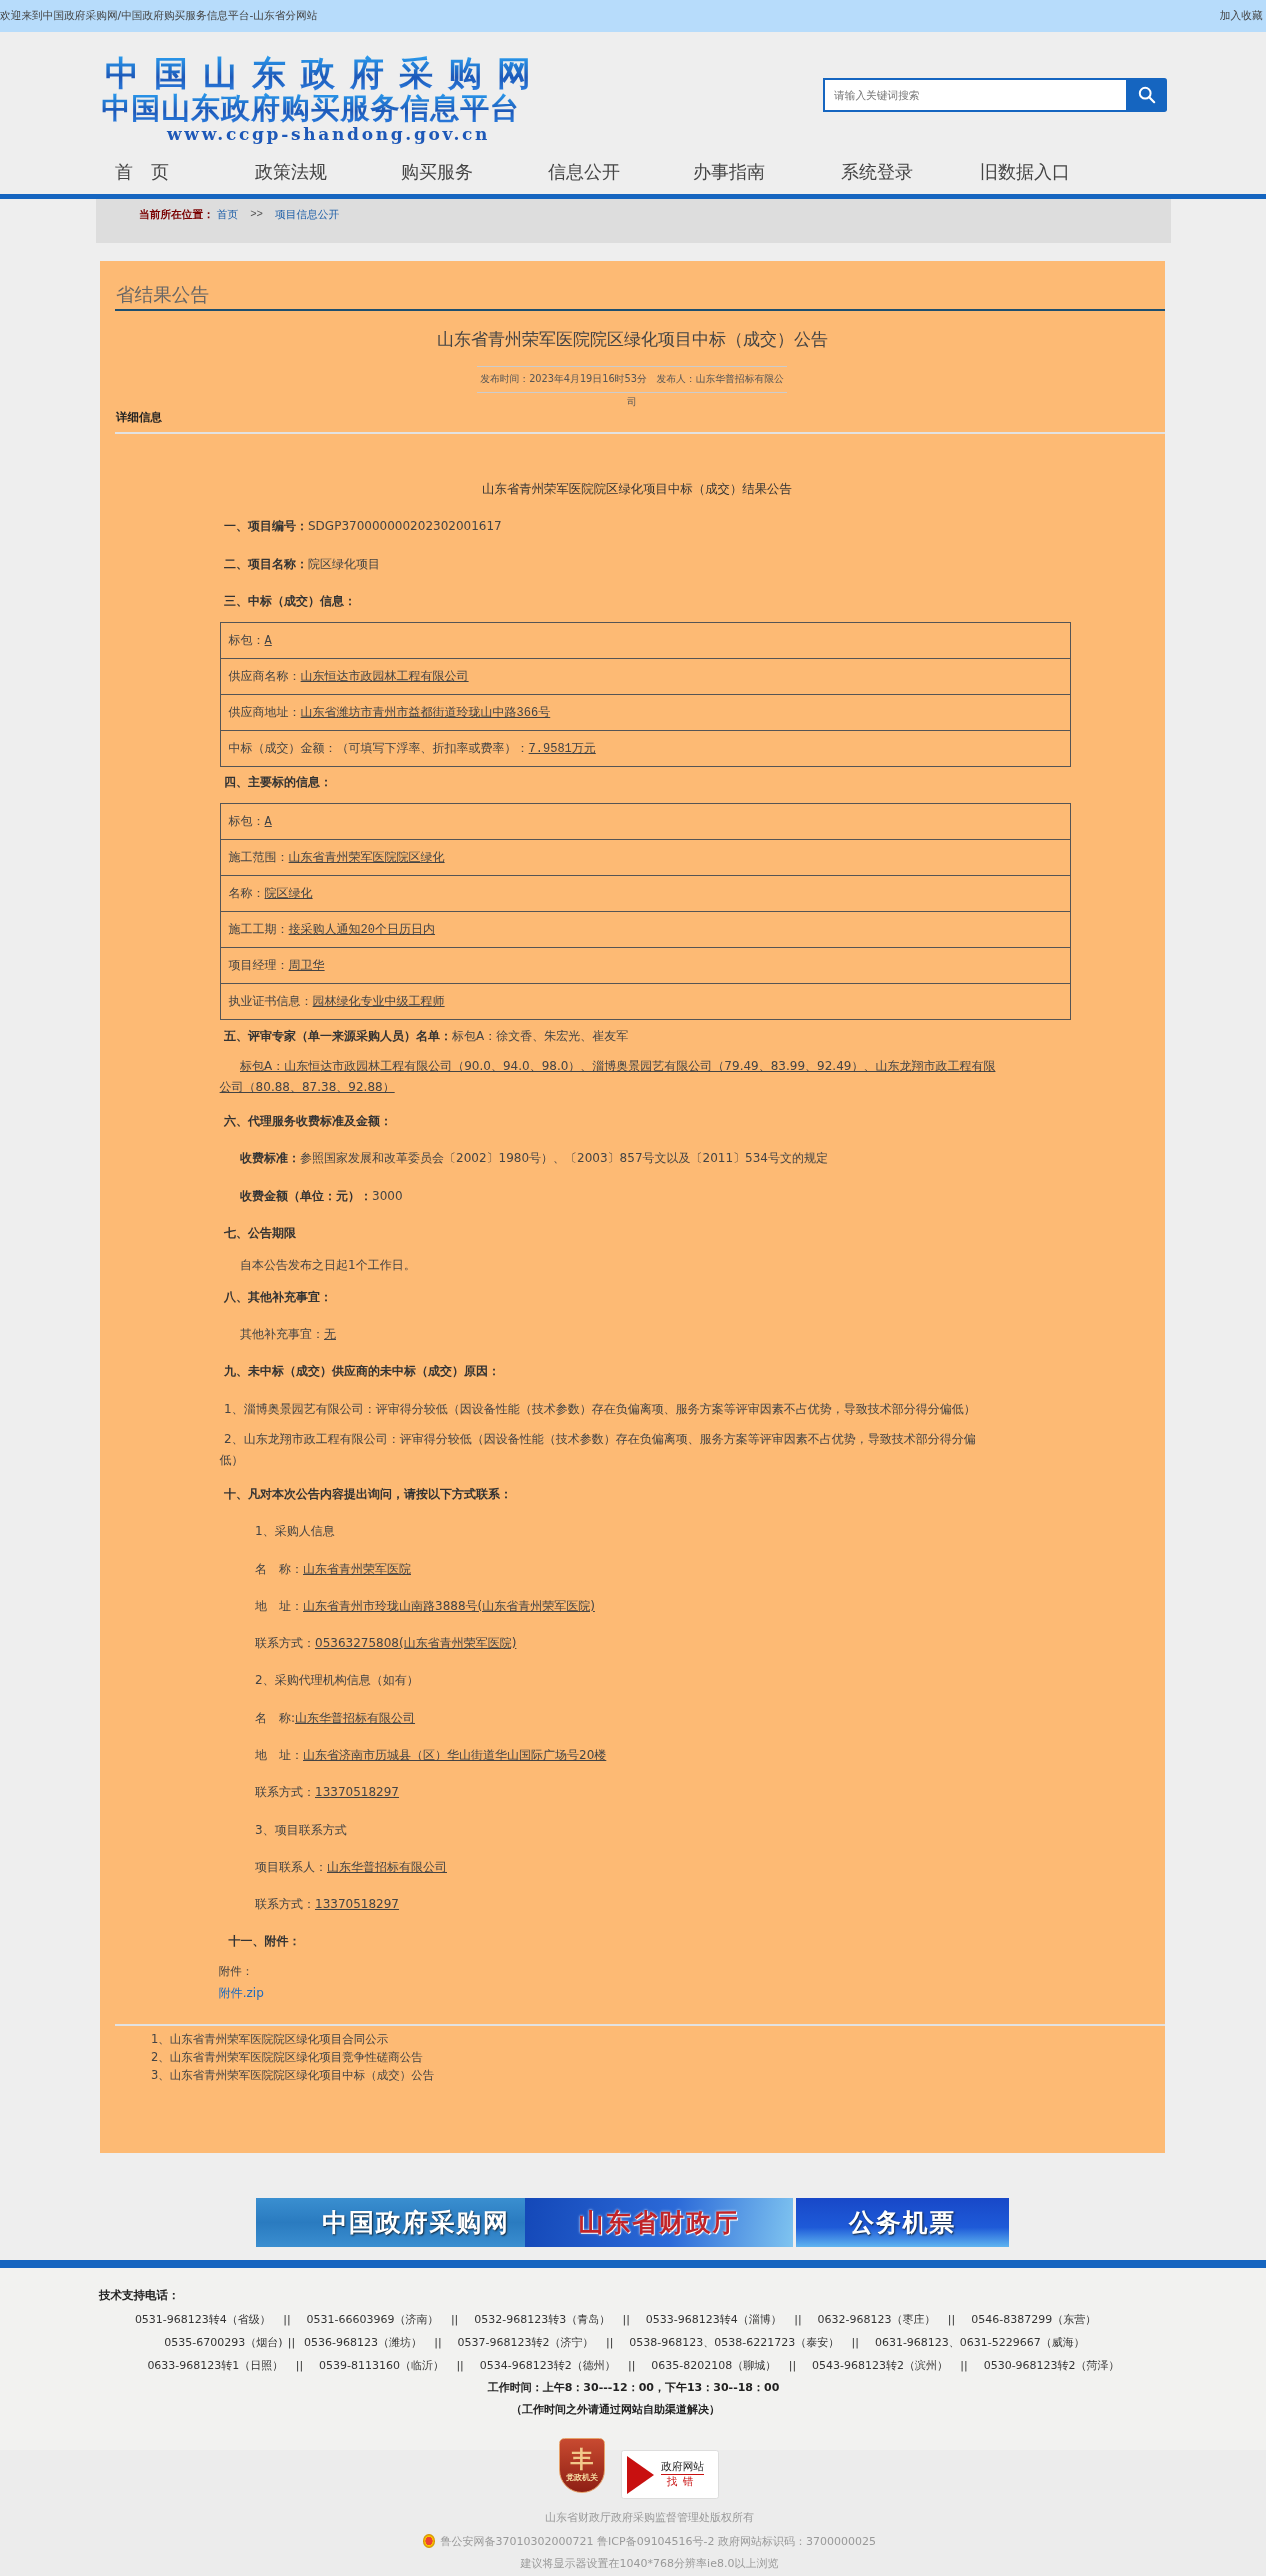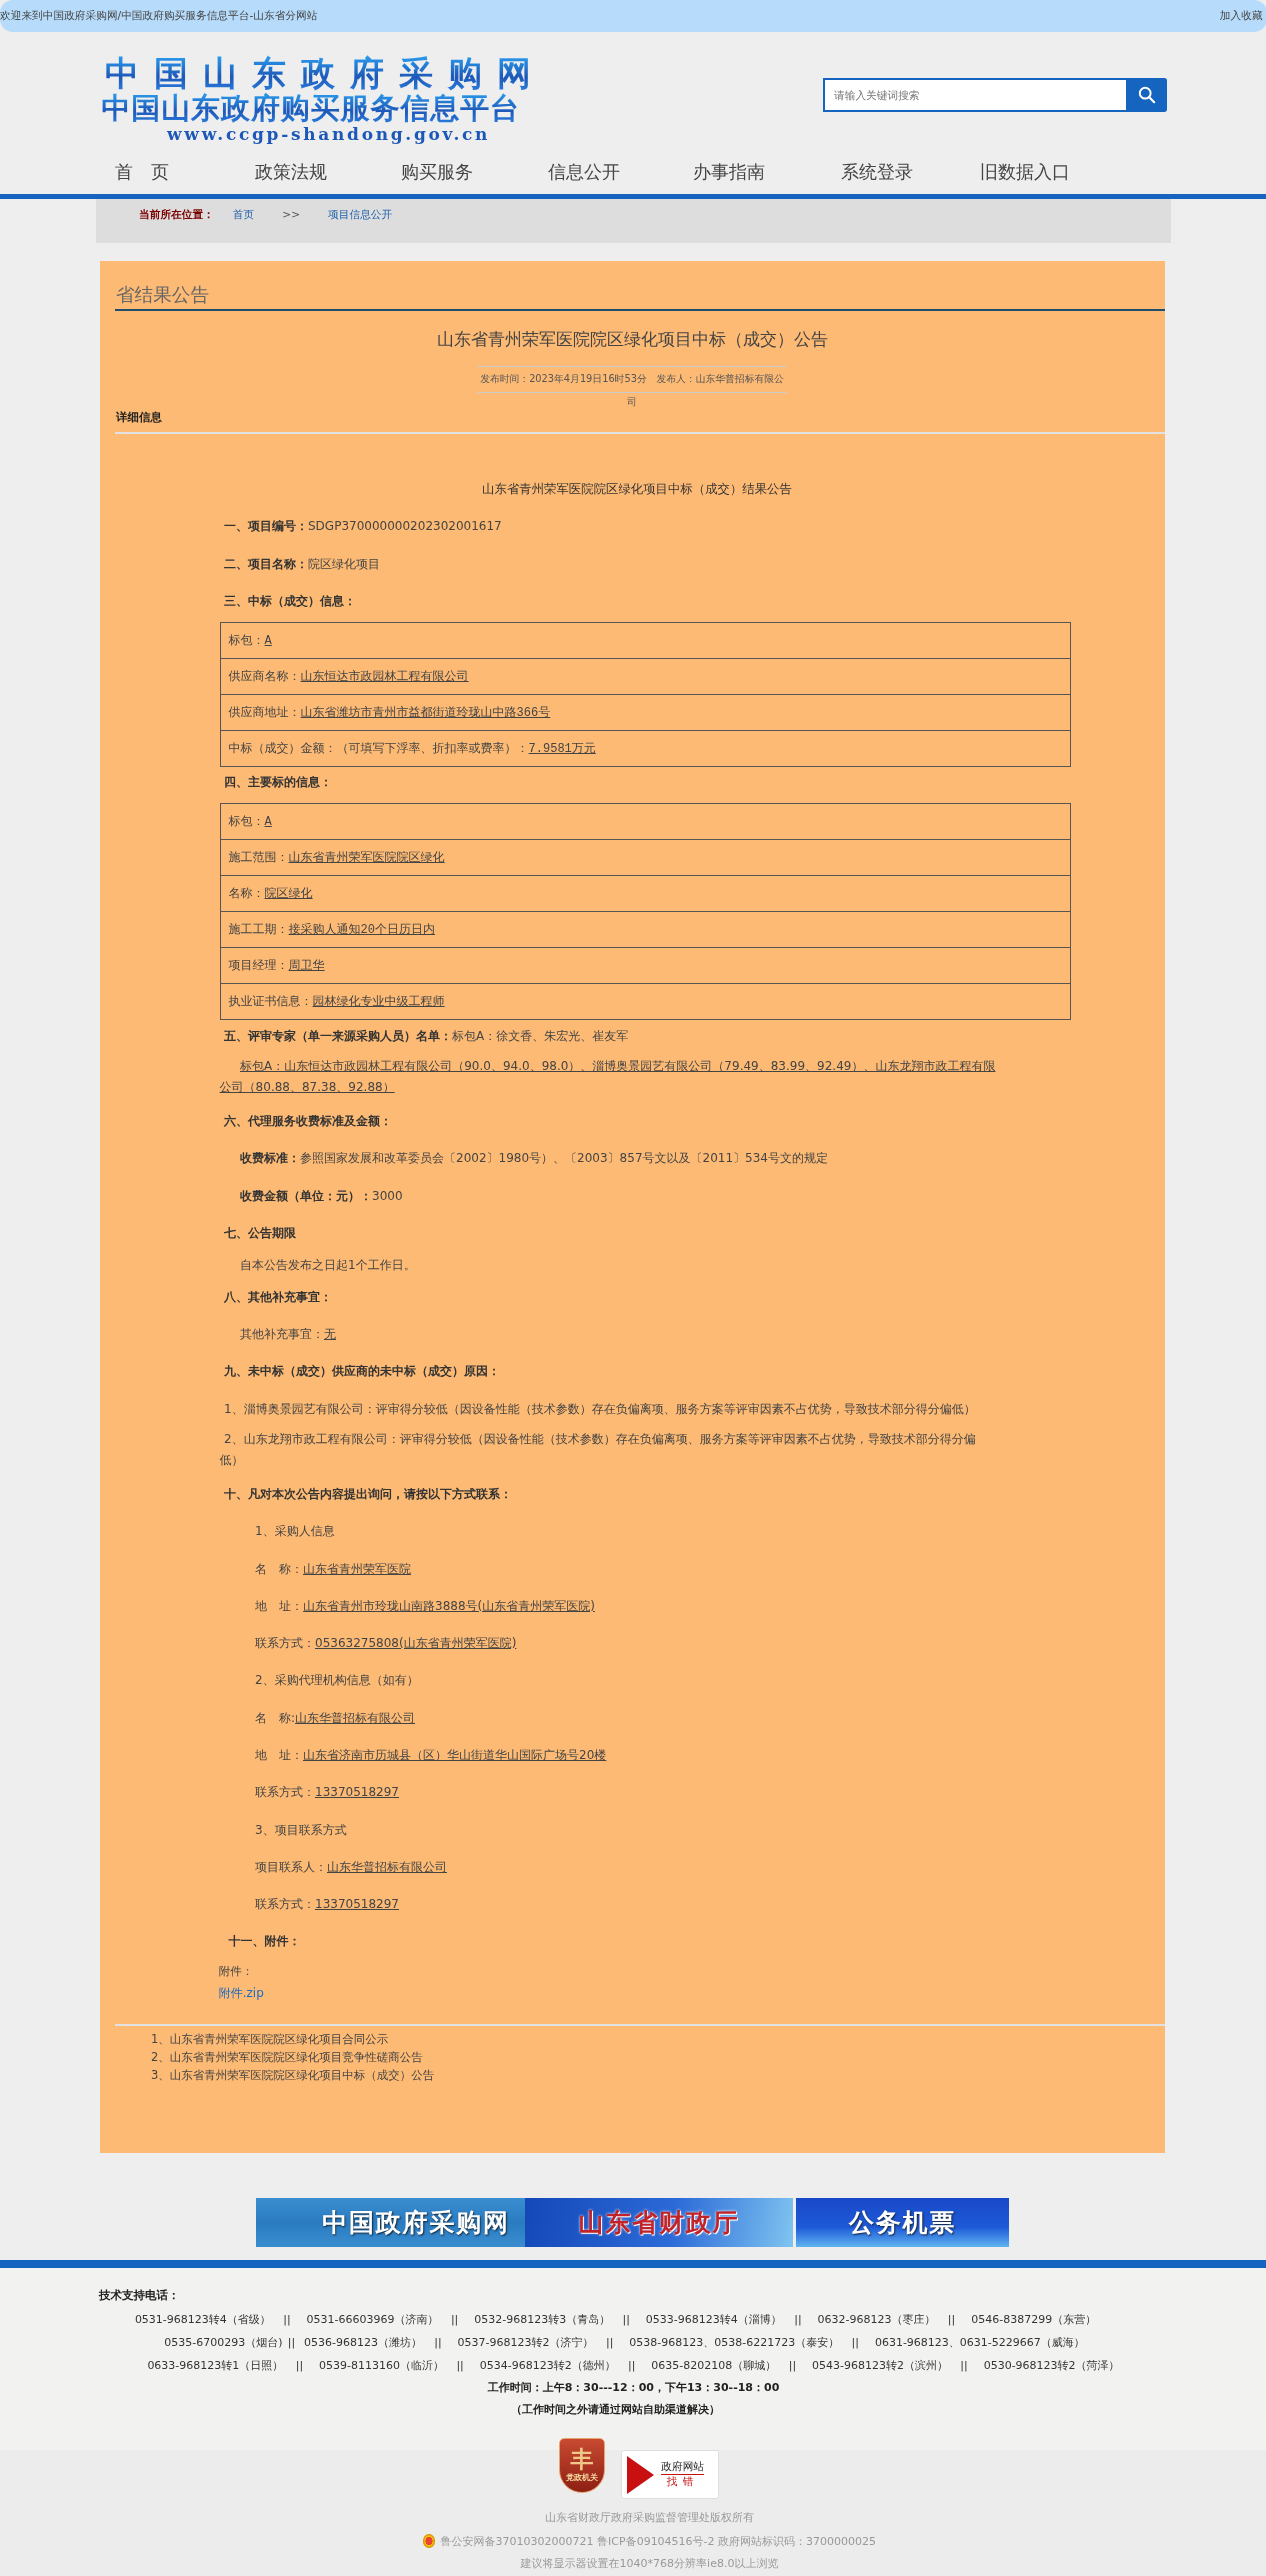--- a/index.html
+++ b/index.html
@@ -12,21 +12,21 @@
     position: relative;
     height: 2576px;
     overflow: hidden;
   }
   a { color: inherit; text-decoration: none; }
   .u { text-decoration: underline; }
 
   
   .topbar {
     position: absolute; left: 0; top: 0; width: 1267px; height: 32px;
-    background: #b7dcfb; font-size: 10.7px; color: #444; border-radius: 13px;
+    background: #b7dcfb; font-size: 10.7px; color: #444;
   }
   .topbar .welcome { position: absolute; left: 0; top: 9px; }
   .topbar .fav { position: absolute; right: 4.4px; top: 9px; }
 
   
   .logo { position: absolute; left: 105px; top: 55px; width: 462px; height: 89px; }
   .logo .l1 {
     font-family: "DejaVu Serif", serif; font-weight: bold; font-size: 34px;
     letter-spacing: 15px; color: #1a6fd0; line-height: 37px; white-space: nowrap;
     background: linear-gradient(#2a9ef0 0%, #1d58b8 60%, #2a7ee0 100%);
@@ -62,21 +62,21 @@
     position: absolute; top: 7px; font-size: 18px; color: #444; white-space: nowrap;
     font-family: "DejaVu Sans", sans-serif;
   }
   .bluebar { position: absolute; left: 0; width: 1267px; background: #1565c0; }
 
   
   .crumb {
     position: absolute; left: 96px; top: 199px; width: 1075px; height: 44px;
     background: #dddddd; font-size: 10.7px;
   }
-  .crumb .inner { position: absolute; left: 43px; top: 9px; display: flex; gap: 19px; }
+  .crumb .inner { position: absolute; left: 43px; top: 9px; display: flex; gap: 3px; font-family: Liberation Mono, monospace; }
   .crumb .lbl { color: #7a0000; font-weight: bold; }
   .crumb .lnk { color: #1e5fa8; }
   .crumb .sep { color: #555; margin: 0 9px; }
 
   
   .card {
     position: absolute; left: 100px; top: 261px; width: 1065px; height: 1892px; background: #fdba74;
   }
   .cat-title {
     position: absolute; left: 16px; top: 21px; font-size: 18.6px; color: #666;

